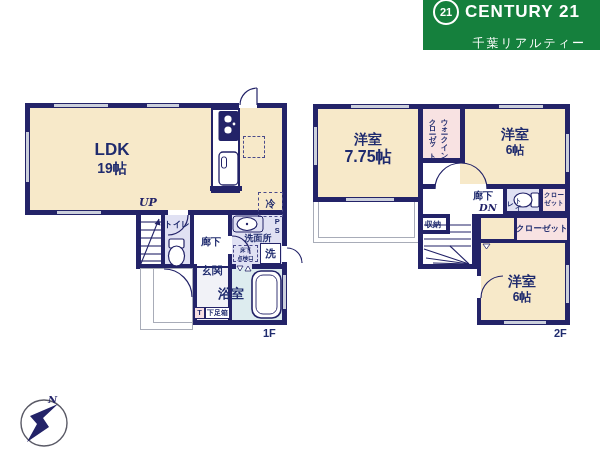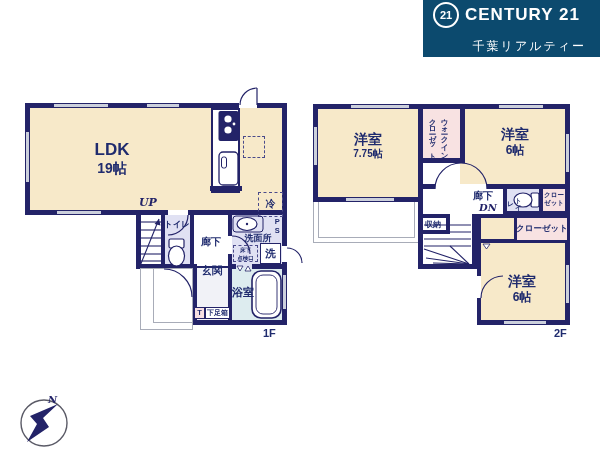--- a/index.html
+++ b/index.html
@@ -14,21 +14,21 @@
   .dash{position:absolute;border:1px dashed #4a4a8a;box-sizing:border-box;}
   .thin{position:absolute;border:1px solid #a8acb8;box-sizing:border-box;}
   .lbl{position:absolute;color:#1f2b6e;font-weight:bold;text-align:center;line-height:1.18;z-index:7;}
   .it{font-family:"DejaVu Serif",serif;font-style:italic;font-weight:bold;color:#232368;}
   .vert{writing-mode:vertical-rl;text-orientation:upright;letter-spacing:0;}
   .box{position:absolute;box-sizing:border-box;border:1.5px solid #232368;background:#fff;z-index:6;
        color:#1f2b6e;font-weight:bold;text-align:center;}
   svg.ovl{position:absolute;left:0;top:0;z-index:5;pointer-events:none;}
   .wm{position:absolute;left:76px;top:207px;z-index:9;font-size:22px;font-weight:bold;
       letter-spacing:1px;color:rgba(172,160,134,0.55);white-space:nowrap;pointer-events:none;}
-  .logo{position:absolute;left:423px;top:0;width:177px;height:57px;background:#0c4a6e;z-index:8;
+  .logo{position:absolute;left:423px;top:0;width:177px;height:50px;background:#15803d;z-index:8;
         color:#fff;display:flex;flex-direction:column;justify-content:center;box-sizing:border-box;padding:4px 8px 4px 10px;}
   .logo .row{display:flex;align-items:center;gap:6px;}
   .logo .badge{width:22px;height:22px;border:2px solid #fff;border-radius:50%;flex:0 0 auto;
         display:flex;align-items:center;justify-content:center;font-size:11px;font-weight:bold;}
   .logo .name{font-size:17px;font-weight:bold;letter-spacing:1px;white-space:nowrap;text-align:right;}
   .logo .sub{font-size:12px;letter-spacing:2px;text-align:right;padding-right:6px;margin-top:10px;white-space:nowrap;}
 </style>
 </head>
 <body>
 
@@ -96,21 +96,21 @@
     <div class="lbl" style="position:static;font-size:5.5px;line-height:1.4;margin-top:1px;">
       <div>床下</div>
       <div>点検口</div>
     </div>
   </div>
   <div class="box" style="left:260px;top:243px;width:21px;height:21px;font-size:10.5px;line-height:19px;">洗</div>
   <div class="lbl vert" style="left:272px;top:217px;font-size:7.5px;">PS</div>
   <div class="lbl" style="left:196px;top:264px;width:32px;font-size:10.5px;">玄関</div>
   <div class="box" style="left:194px;top:307px;width:11px;height:12px;font-size:7.5px;line-height:10px;background:#f6dfe2;border-width:1px;">T</div>
   <div class="box" style="left:205px;top:307px;width:25px;height:12px;font-size:7px;line-height:10px;border-width:1px;">下足箱</div>
-  <div class="lbl" style="left:230px;top:286px;width:26px;font-size:11px;">浴室</div>
+  <div class="lbl" style="left:218px;top:286px;width:26px;font-size:13px;">浴室</div>
   <div class="lbl" style="left:263px;top:327px;font-size:11px;">1F</div>
 
   <div class="room" style="left:313px;top:104px;width:110px;height:98px;background:#f7e9c9;"></div>
   <div class="room" style="left:418px;top:104px;width:47px;height:59px;background:#f8e2e2;"></div>
   <div class="room" style="left:460px;top:104px;width:110px;height:85px;background:#f7e9c9;"></div>
   <div class="room" style="left:423px;top:163px;width:37px;height:26px;background:#fff;"></div>
   <div class="room" style="left:423px;top:189px;width:80px;height:25px;background:#fff;"></div>
   <div class="room" style="left:507px;top:189px;width:34px;height:22px;background:#e0e1f3;"></div>
   <div class="room" style="left:543px;top:189px;width:22px;height:22px;background:#f8e2e2;"></div>
   <div class="room" style="left:481px;top:215px;width:84px;height:105px;background:#f7e9c9;"></div>
@@ -147,21 +147,21 @@
   <div class="win" style="left:350px;top:104px;width:60px;height:5px;z-index:3;"></div>
   <div class="win" style="left:498px;top:104px;width:46px;height:5px;z-index:3;"></div>
   <div class="win" style="left:313px;top:126px;width:5px;height:40px;z-index:3;"></div>
   <div class="win" style="left:345px;top:197px;width:50px;height:5px;z-index:3;"></div>
   <div class="win" style="left:565px;top:133px;width:5px;height:40px;z-index:3;"></div>
   <div class="win" style="left:565px;top:264px;width:5px;height:40px;z-index:3;"></div>
   <div class="win" style="left:503px;top:320px;width:44px;height:5px;z-index:3;"></div>
 
   <div class="lbl" style="left:318px;top:131px;width:100px;">
     <div style="font-size:14px;">洋室</div>
-    <div style="font-size:10px;">7.75帖</div>
+    <div style="font-size:16px;">7.75帖</div>
   </div>
   <div class="lbl vert" style="left:426px;top:109px;height:50px;font-size:7.5px;line-height:1.6;">
     <span style="display:block;">ウォークイン</span>
     <span style="display:block;">クローゼット</span>
   </div>
   <div class="lbl" style="left:466px;top:126px;width:98px;">
     <div style="font-size:14px;">洋室</div>
     <div style="font-size:12px;">6帖</div>
   </div>
   <div class="lbl" style="left:466px;top:190px;width:34px;font-size:10px;">廊下</div>

